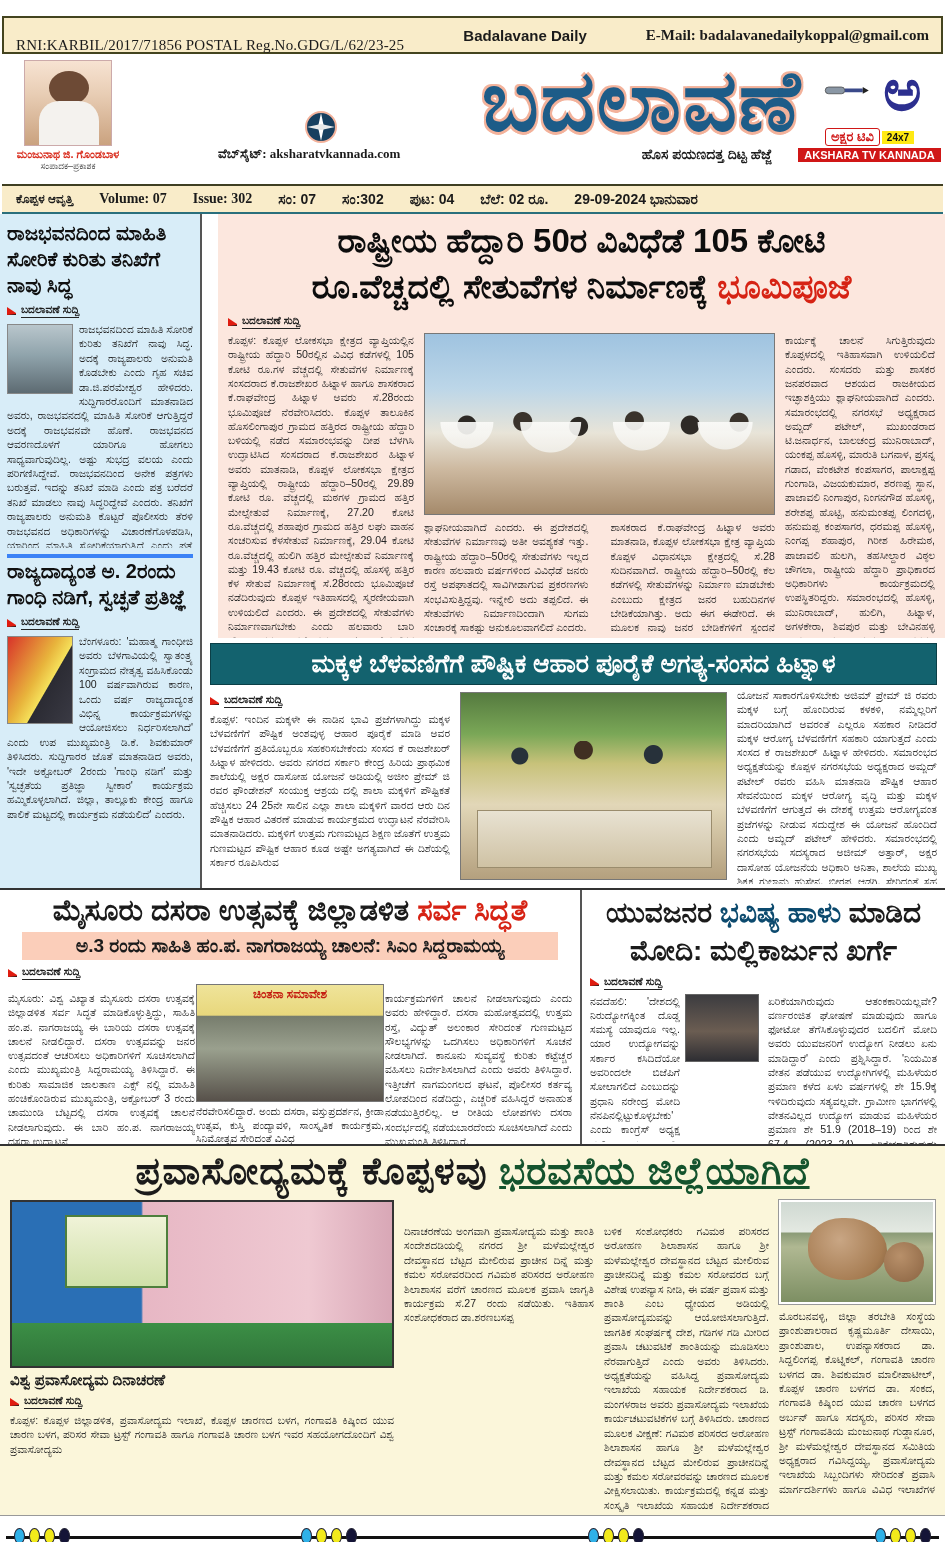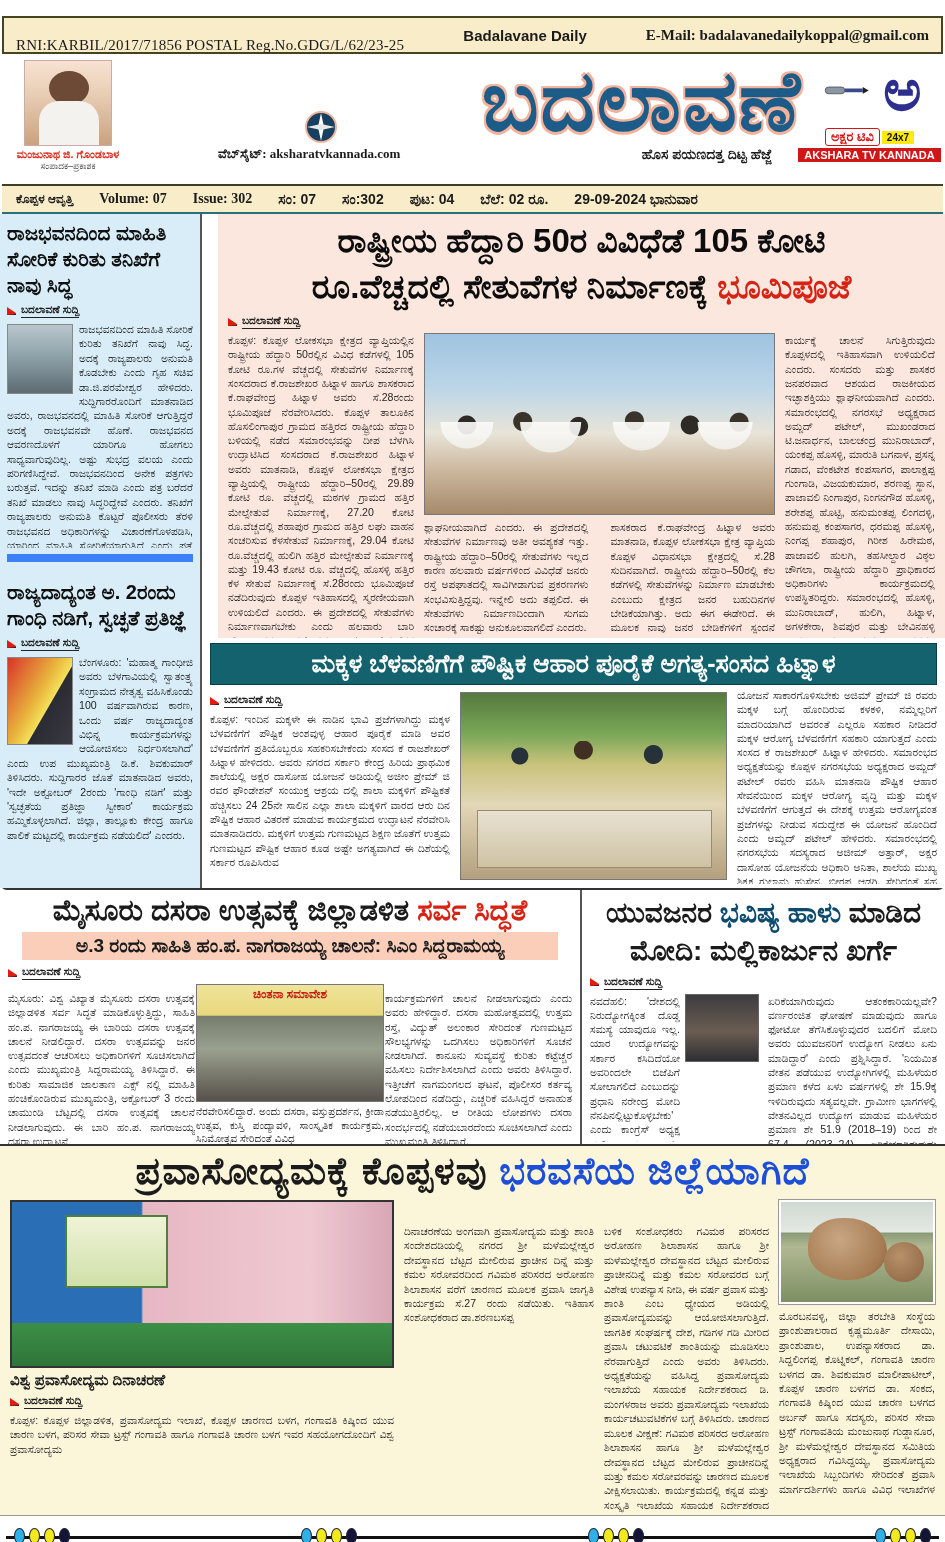--- a/index.html
+++ b/index.html
@@ -39,26 +39,26 @@
   .tv-247 { background:#ffe913; color:#111; font-weight:800; font-size:10px; padding:1px 5px; }
   .tv-name { background:#d01717; color:#fff; font-weight:800; font-size:11px; padding:1px 6px; margin-top:2px; white-space:nowrap; }
 
   
   .infobar { height:30px; margin:2px 2px 0 2px; background:#f9ecc9; border-top:2px solid #3f3f22; border-bottom:2px solid #2a6f7c;
     display:flex; align-items:center; gap:26px; padding:0 14px; font-size:14px; font-weight:bold; }
   .infobar .k { font-size:12px; }
   .infobar .lat { font-family:"Liberation Serif", serif; }
 
   
-  .row1 { display:flex; height:676px; border-bottom:2px solid #333;border-radius:7px; }
+  .row1 { display:flex; height:676px; border-bottom:2px solid #333; }
   .sidebar { width:202px; background:#d8edf8; border-right:2px solid #555; padding:6px 7px; }
   .maincol { flex:1; display:flex; flex-direction:column; }
 
   .s-art { height:328px; overflow:hidden; }
-  .s-art + .s-art { border-top:8px solid #3b82f6; margin-top:6px; padding-top:17px; }
+  .s-art + .s-art { border-top:4px solid #3b82f6; margin-top:6px; padding-top:0; }
   .s-head { font-size:20px; line-height:1.3; font-weight:800; color:#101010; }
   .byline { display:flex; align-items:center; gap:5px; margin:5px 0 4px 0; }
   .tri { width:0; height:0; border-left:9px solid #e01c10; border-top:6px solid transparent; border-bottom:6px solid transparent; }
   .byline span { font-size:10.5px; font-weight:bold; border-bottom:1px solid #222; padding-bottom:1px; }
   .s-photo1 { float:left; width:66px; height:70px; margin:2px 6px 2px 0; border:1px solid #888;
     background:linear-gradient(180deg,#b9c6cc 0%,#8fa3ab 45%,#5d6b72 100%); }
   .s-photo2 { float:left; width:66px; height:88px; margin:2px 6px 2px 0; border:1px solid #888;
     background:linear-gradient(120deg,#d8332a 0%,#e8b43c 45%,#f5e05a 60%,#2b2b33 61%,#3a3a44 100%); }
   .s-body { font-size:10.6px; line-height:1.36; text-align:justify; color:#222; }
 
@@ -116,21 +116,21 @@
   .art4 { flex:1; padding:4px 8px; overflow:hidden; }
   .a4-head { text-align:center; font-size:28px; line-height:1.35; font-weight:800; }
   .a4-head .red { color:#0c4a6e; }
   .a4-body { display:flex; gap:9px; margin-top:2px; }
   .a4-c { flex:1; }
   .a4-photo { float:right; width:74px; height:68px; margin:0 0 3px 5px; border:1px solid #666;
       background:linear-gradient(180deg,#3c3c40 0%,#6b5d52 55%,#2e2e33 100%); }
 
   .row3 { height:370px; background:#fbf6da; border-bottom:1px solid #999; padding:4px 10px 0 10px; overflow:hidden; }
   .b-head { text-align:center; font-size:38px; font-weight:800; letter-spacing:1px; }
-  .b-head .red { color:#1d4ed8; }
+  .b-head .red { color:#14532d;text-decoration:underline; }
   .b-body { display:flex; gap:10px; margin-top:6px; }
   .b-c1 { width:384px; }
   .b-photo1 { width:100%; height:168px; border:2px solid #333; background:
       linear-gradient(90deg,#2a6fb5 0%,#2a6fb5 34%,#e7b7c4 34.5%,#efc9d2 78%,#d8a7b6 100%); position:relative; overflow:hidden;}
   .b-photo1:before{content:"";position:absolute;left:14%;top:8%;width:26%;height:42%;
       background:linear-gradient(180deg,#f0f3d8,#cfe0a8); border:2px solid #4e7f3c;}
   .b-photo1:after{content:"";position:absolute;left:0;bottom:0;width:100%;height:26%;
       background:linear-gradient(180deg,#3c8f46,#2f7439);}
   .b-cap { font-weight:800; font-size:15px; margin-top:3px; }
   .b-c2 { width:190px; } .b-c3 { width:165px; }

